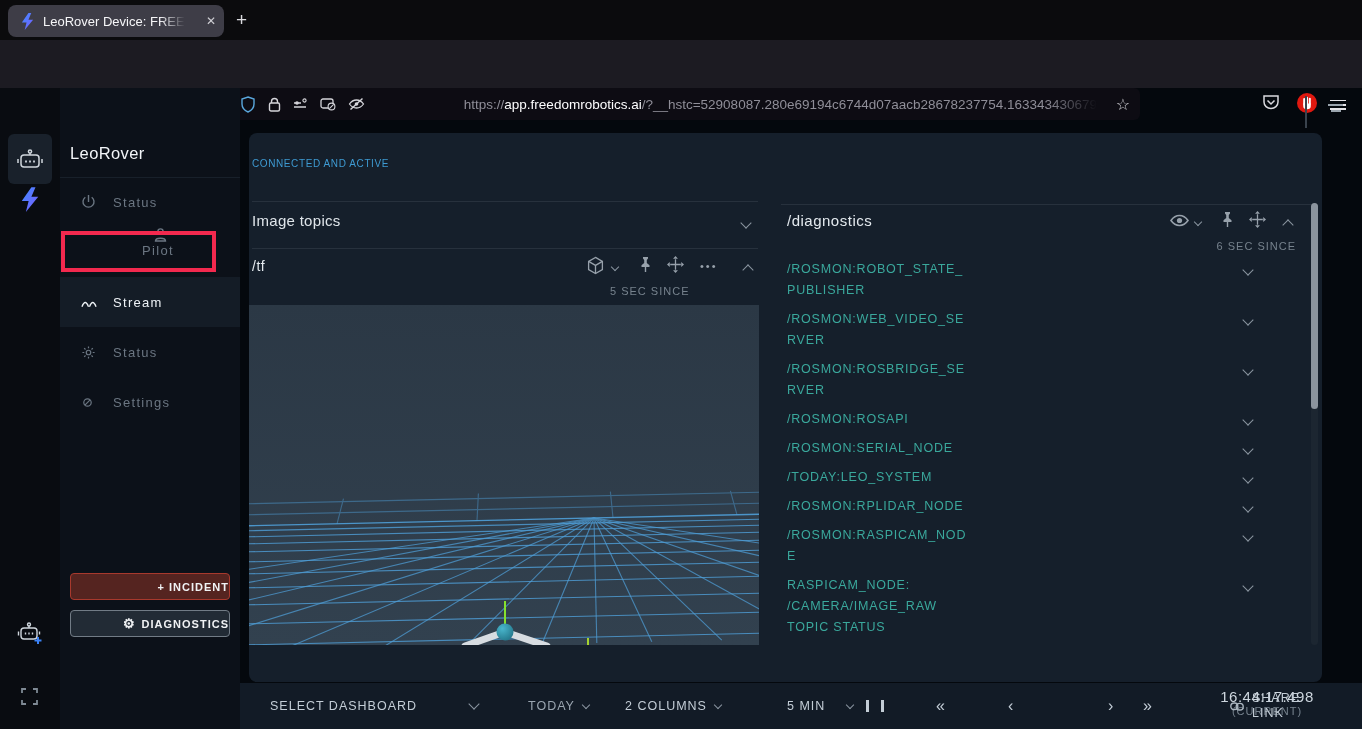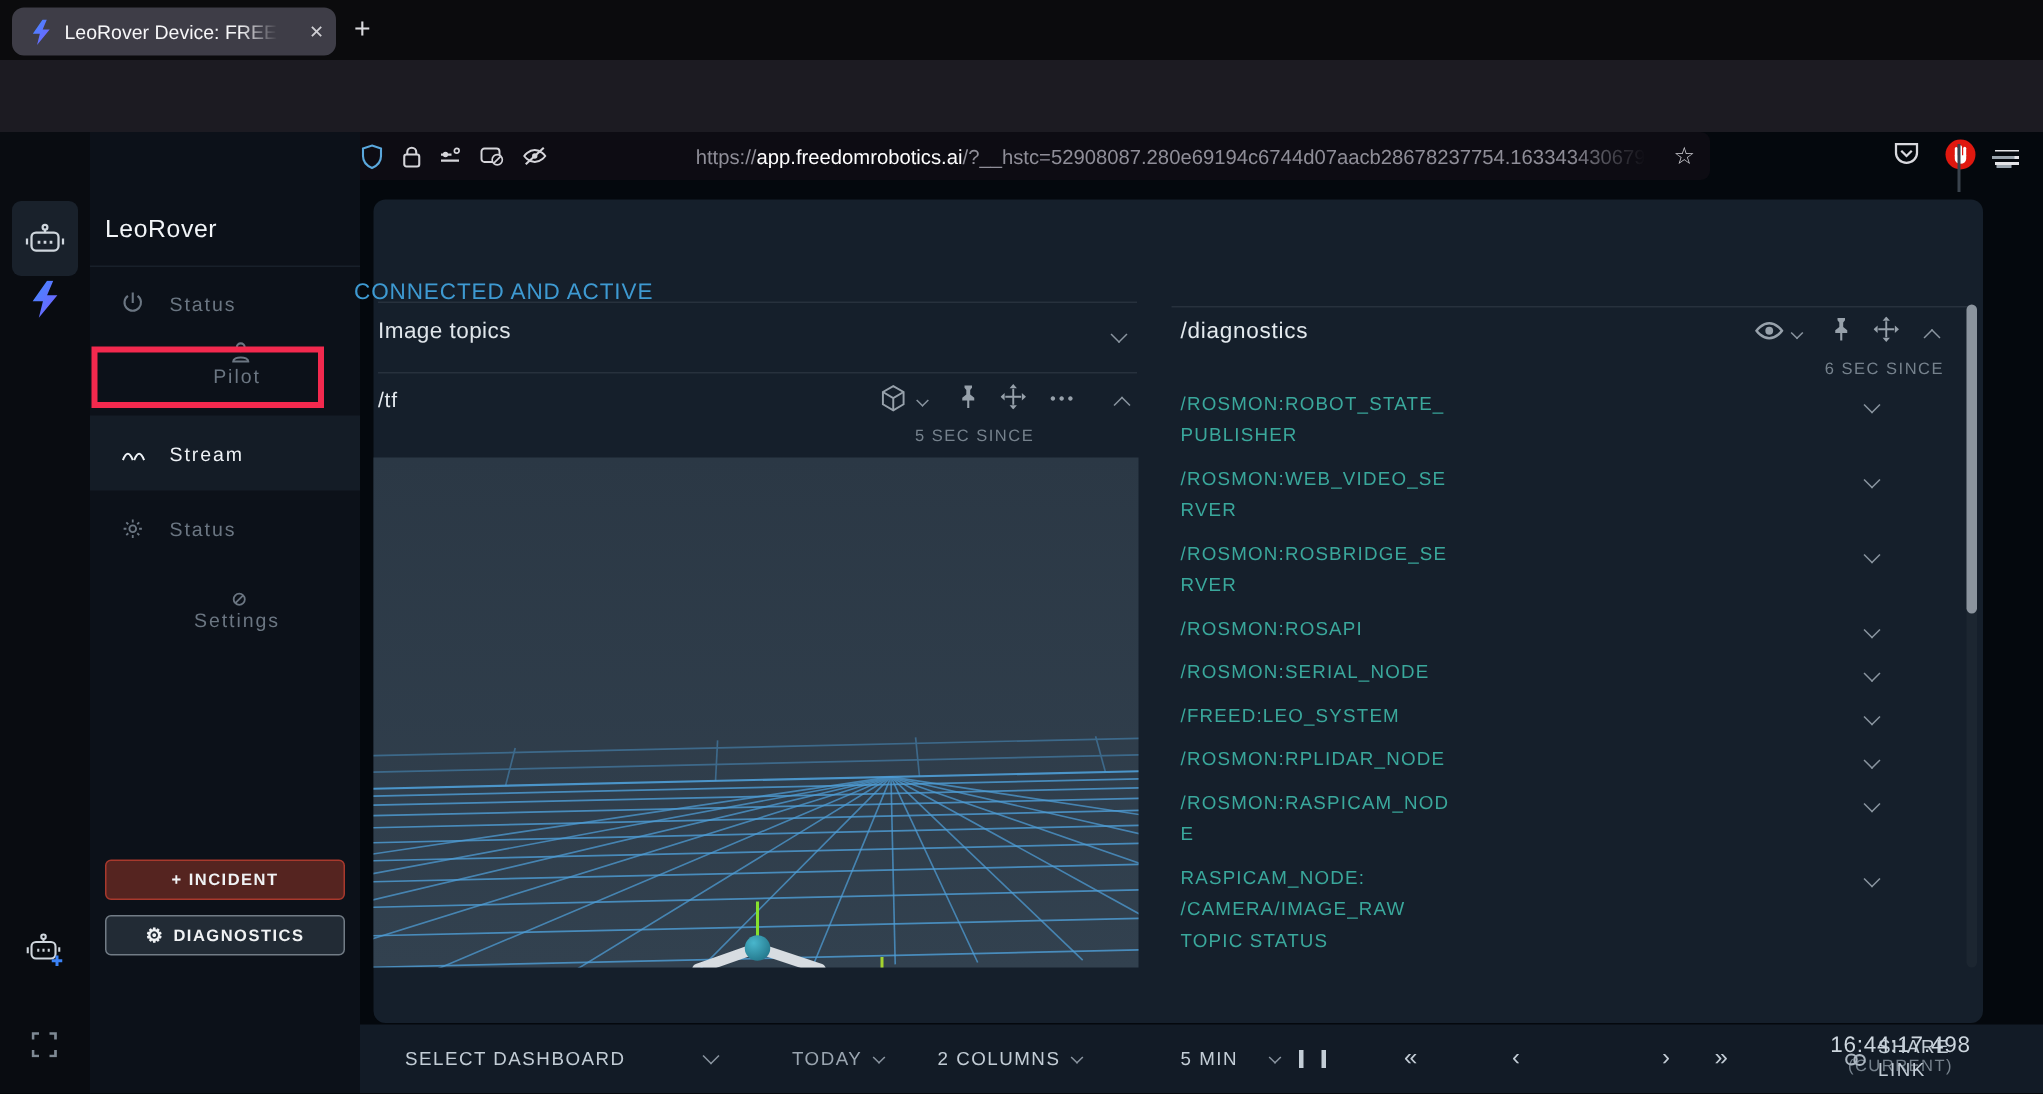--- a/index.html
+++ b/index.html
@@ -30,27 +30,27 @@
     display:flex;align-items:center;justify-content:center;}
   .sidebar{left:60px;top:88px;width:180px;height:641px;background:#0c1119;}
   .devname{left:70px;top:144px;font-size:16.5px;color:#f2f5f8;letter-spacing:.4px;}
   .sb-div{left:60px;top:177px;width:180px;height:1px;background:#18202a;}
   .navitem{left:60px;width:180px;height:50px;display:flex;align-items:center;color:#6b7682;
     font-size:13px;letter-spacing:1.3px;}
   .navitem .ni-icon{width:16px;margin-left:21px;display:flex;}
   .navitem .ni-label{margin-left:16px;}
   .navitem.sel{background:#141c26;color:#eef2f6;}
   .annot{left:61px;top:231px;width:155px;height:41px;border:4px solid #f3294e;box-sizing:border-box;}
-  .sb-btn{left:70px;width:160px;height:27px;border-radius:4px;display:flex;align-items:center;justify-content:center;
+  .sb-btn{left:70px;width:160px;height:27px;border-radius:4px;display:flex;align-items:center;justify-content:flex-end;
     gap:6px;font-size:11px;font-weight:bold;letter-spacing:1px;color:#f0f2f4;box-sizing:border-box;}
   .btn-incident{top:573px;background:#552420;border:1px solid #a8392d;}
   .btn-diag{top:610px;background:#222b35;border:1px solid #727c86;}
   
   .panel{left:249px;top:133px;width:1073px;height:549px;background:#151f2b;border-radius:8px;}
-  .banner{left:236px;top:158px;font-size:15px;letter-spacing:.6px;color:#3e9ad2;margin-top:28px;}
+  .banner{left:252px;top:158px;font-size:10px;letter-spacing:.6px;color:#3e9ad2;}
   .hdiv{height:1px;background:#27313d;}
   .rowlabel{font-size:15px;color:#dfe5ea;letter-spacing:.3px;}
   .ptitle{font-size:14px;color:#e4eaef;letter-spacing:.5px;}
   .since{font-size:11px;color:#76828d;letter-spacing:1px;}
   .chev{display:inline-block;width:7px;height:7px;border-right:1.6px solid currentColor;
     border-bottom:1.6px solid currentColor;transform:rotate(45deg);color:#8a95a0;}
   .chev.up{transform:rotate(-135deg);}
   .chev.sm{width:5px;height:5px;}
   .icon{color:#97a1ab;display:inline-flex;}
   .dots{font-size:11px;color:#97a1ab;letter-spacing:2px;}
@@ -227,21 +227,21 @@
   </div>
   <div class="abs navitem" style="top:327px;">
     <span class="ni-icon">
       <svg width="15" height="15" viewBox="0 0 16 16" fill="none" stroke="currentColor" stroke-width="1.3">
           <circle cx="8" cy="8" r="2.4"></circle>
           <path d="M8 1.5v2M8 12.5v2M1.5 8h2M12.5 8h2M3.4 3.4l1.4 1.4M11.2 11.2l1.4 1.4M12.6 3.4l-1.4 1.4M4.8 11.2l-1.4 1.4"></path>
         </svg>
     </span>
     <span class="ni-label">Status</span>
   </div>
-  <div class="abs navitem" style="top:393px;flex-direction:column;">
+  <div class="abs navitem" style="top:377px;">
     <span class="ni-icon">
       <svg width="13" height="13" viewBox="0 0 14 14" fill="none" stroke="currentColor" stroke-width="1.3">
           <circle cx="7" cy="7" r="4"></circle>
           <path d="M4.2 9.8l5.6-5.6"></path>
         </svg>
     </span>
     <span class="ni-label">Settings</span>
   </div>
 
   <div class="abs annot"></div>
@@ -392,21 +392,21 @@
     </div>
     <div class="diagitem">
       <span class="diagtext">/ROSMON:ROSAPI</span>
       <span class="chev"></span>
     </div>
     <div class="diagitem">
       <span class="diagtext">/ROSMON:SERIAL_NODE</span>
       <span class="chev"></span>
     </div>
     <div class="diagitem">
-      <span class="diagtext">/FREED:LEO_SYSTEM</span>
+      <span class="diagtext">/TODAY:LEO_SYSTEM</span>
       <span class="chev"></span>
     </div>
     <div class="diagitem">
       <span class="diagtext">/ROSMON:RPLIDAR_NODE</span>
       <span class="chev"></span>
     </div>
     <div class="diagitem">
       <span class="diagtext">/ROSMON:RASPICAM_NOD
 E</span>
       <span class="chev"></span>

